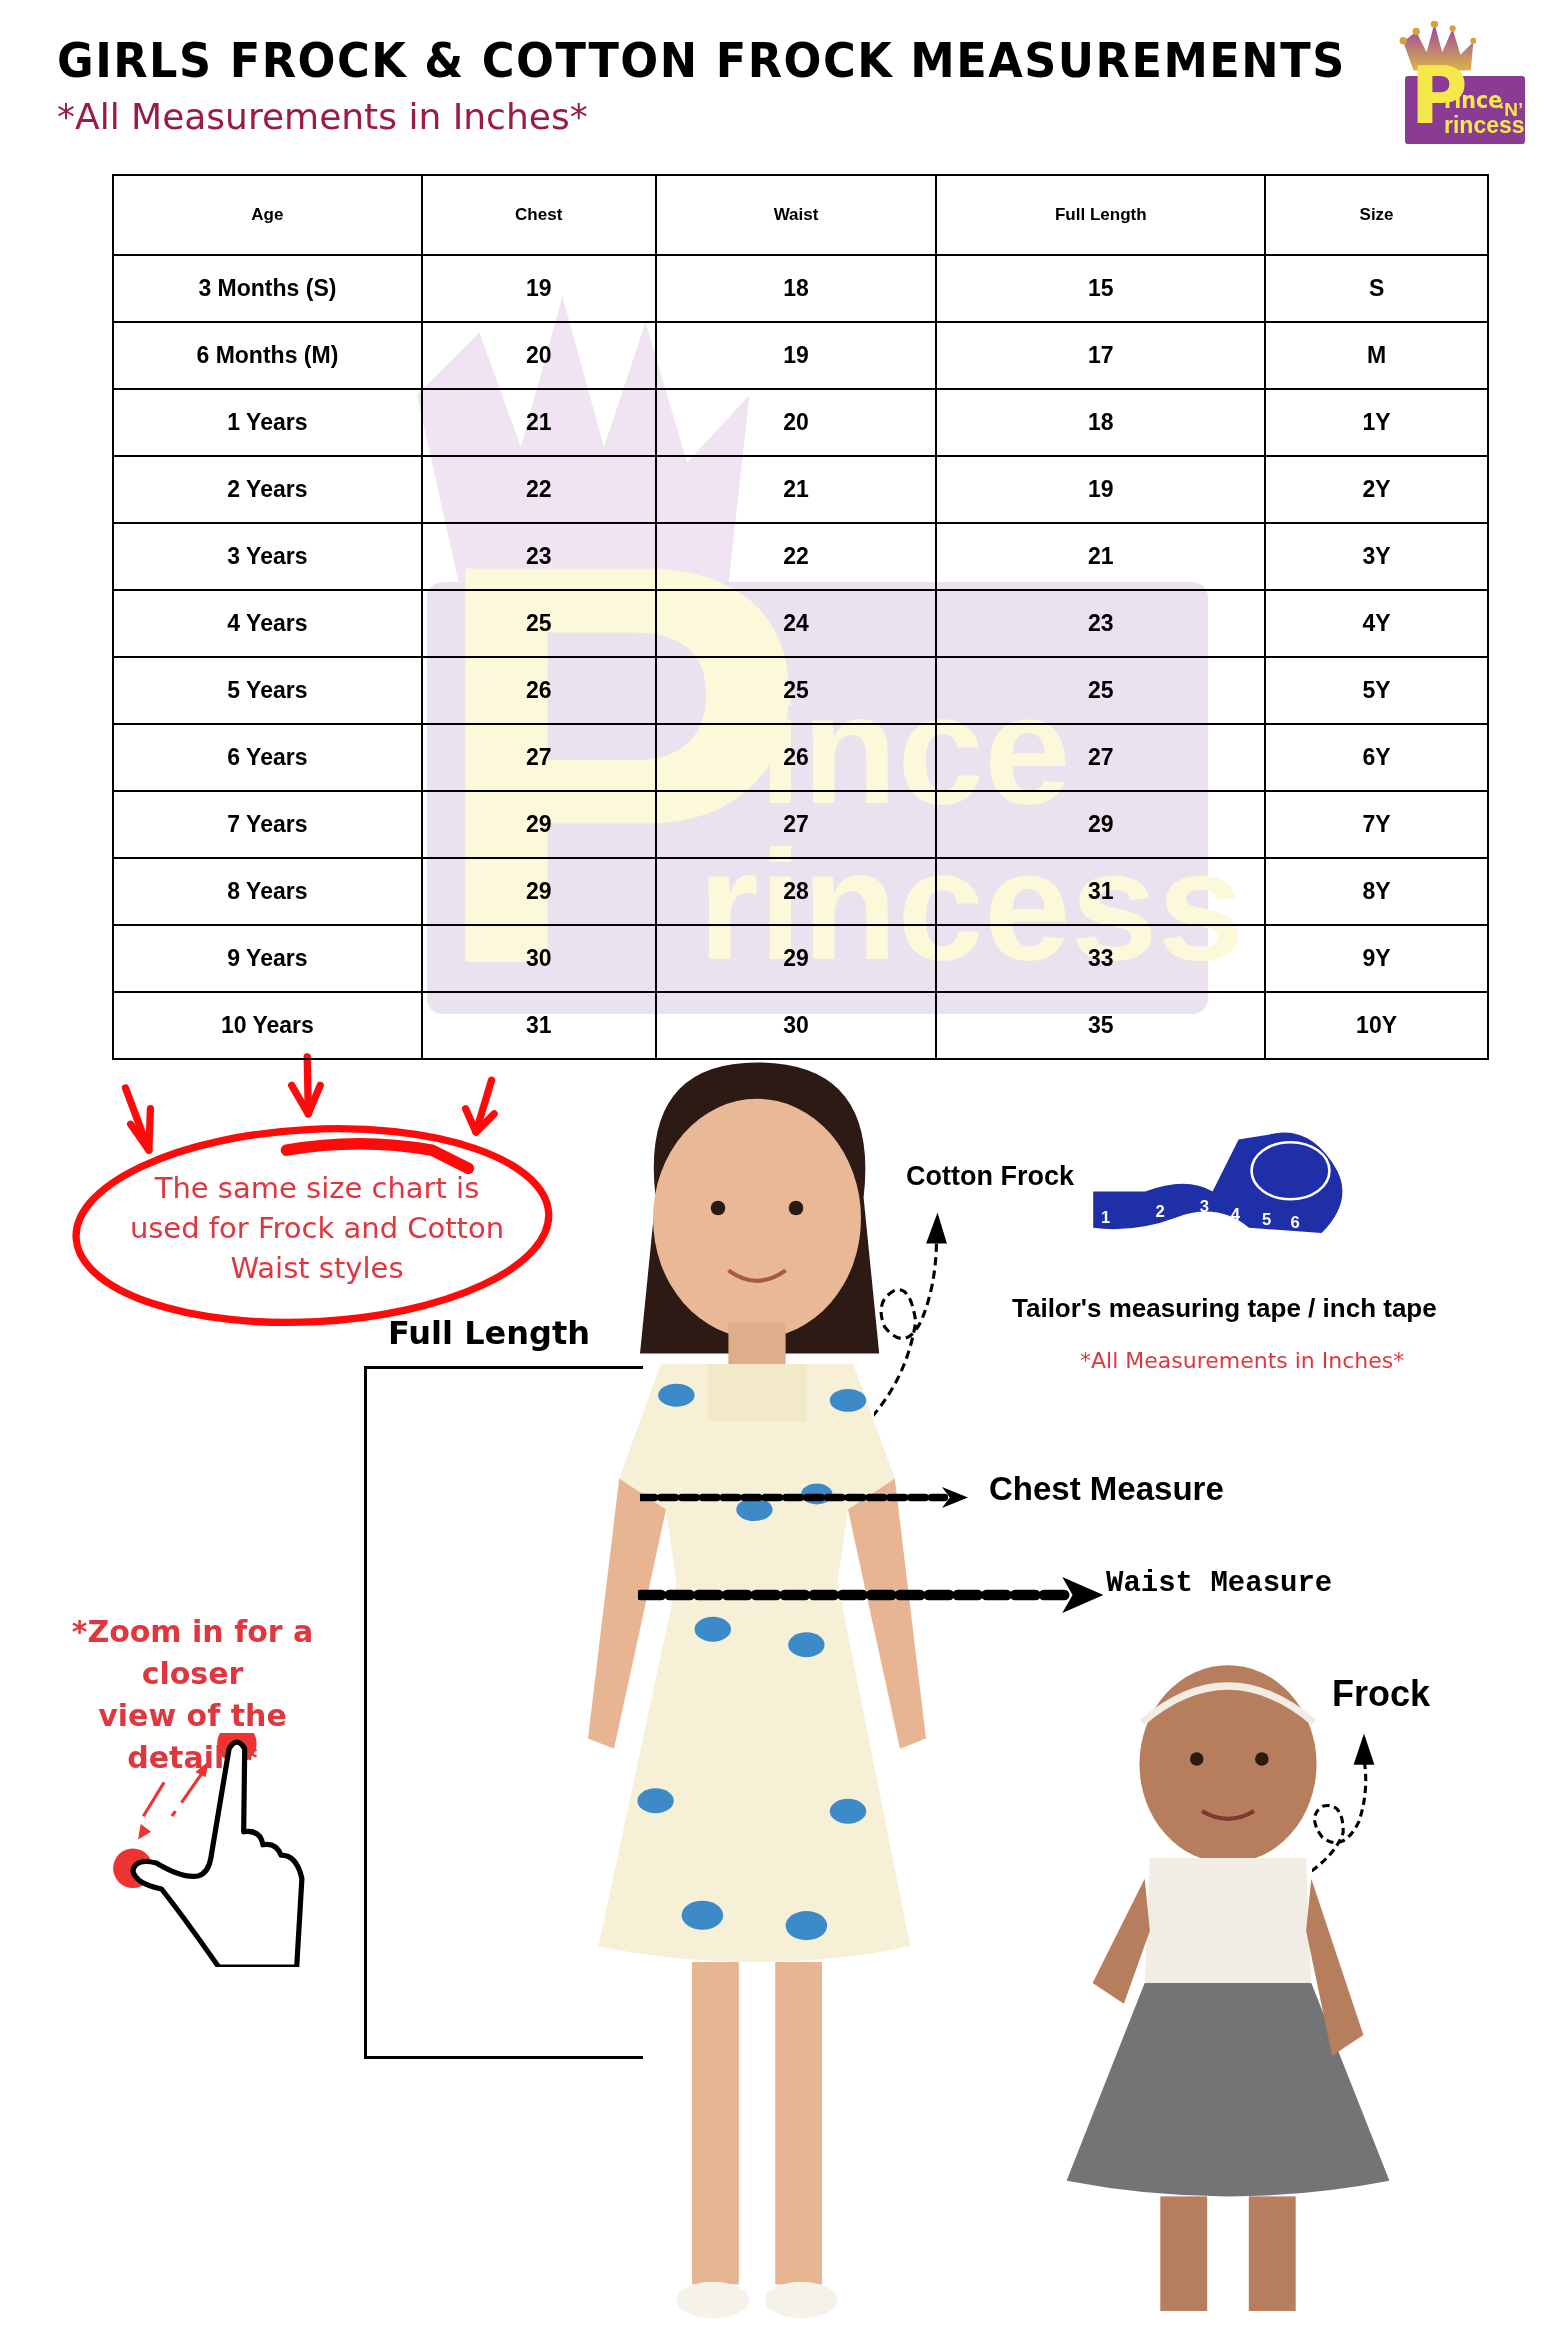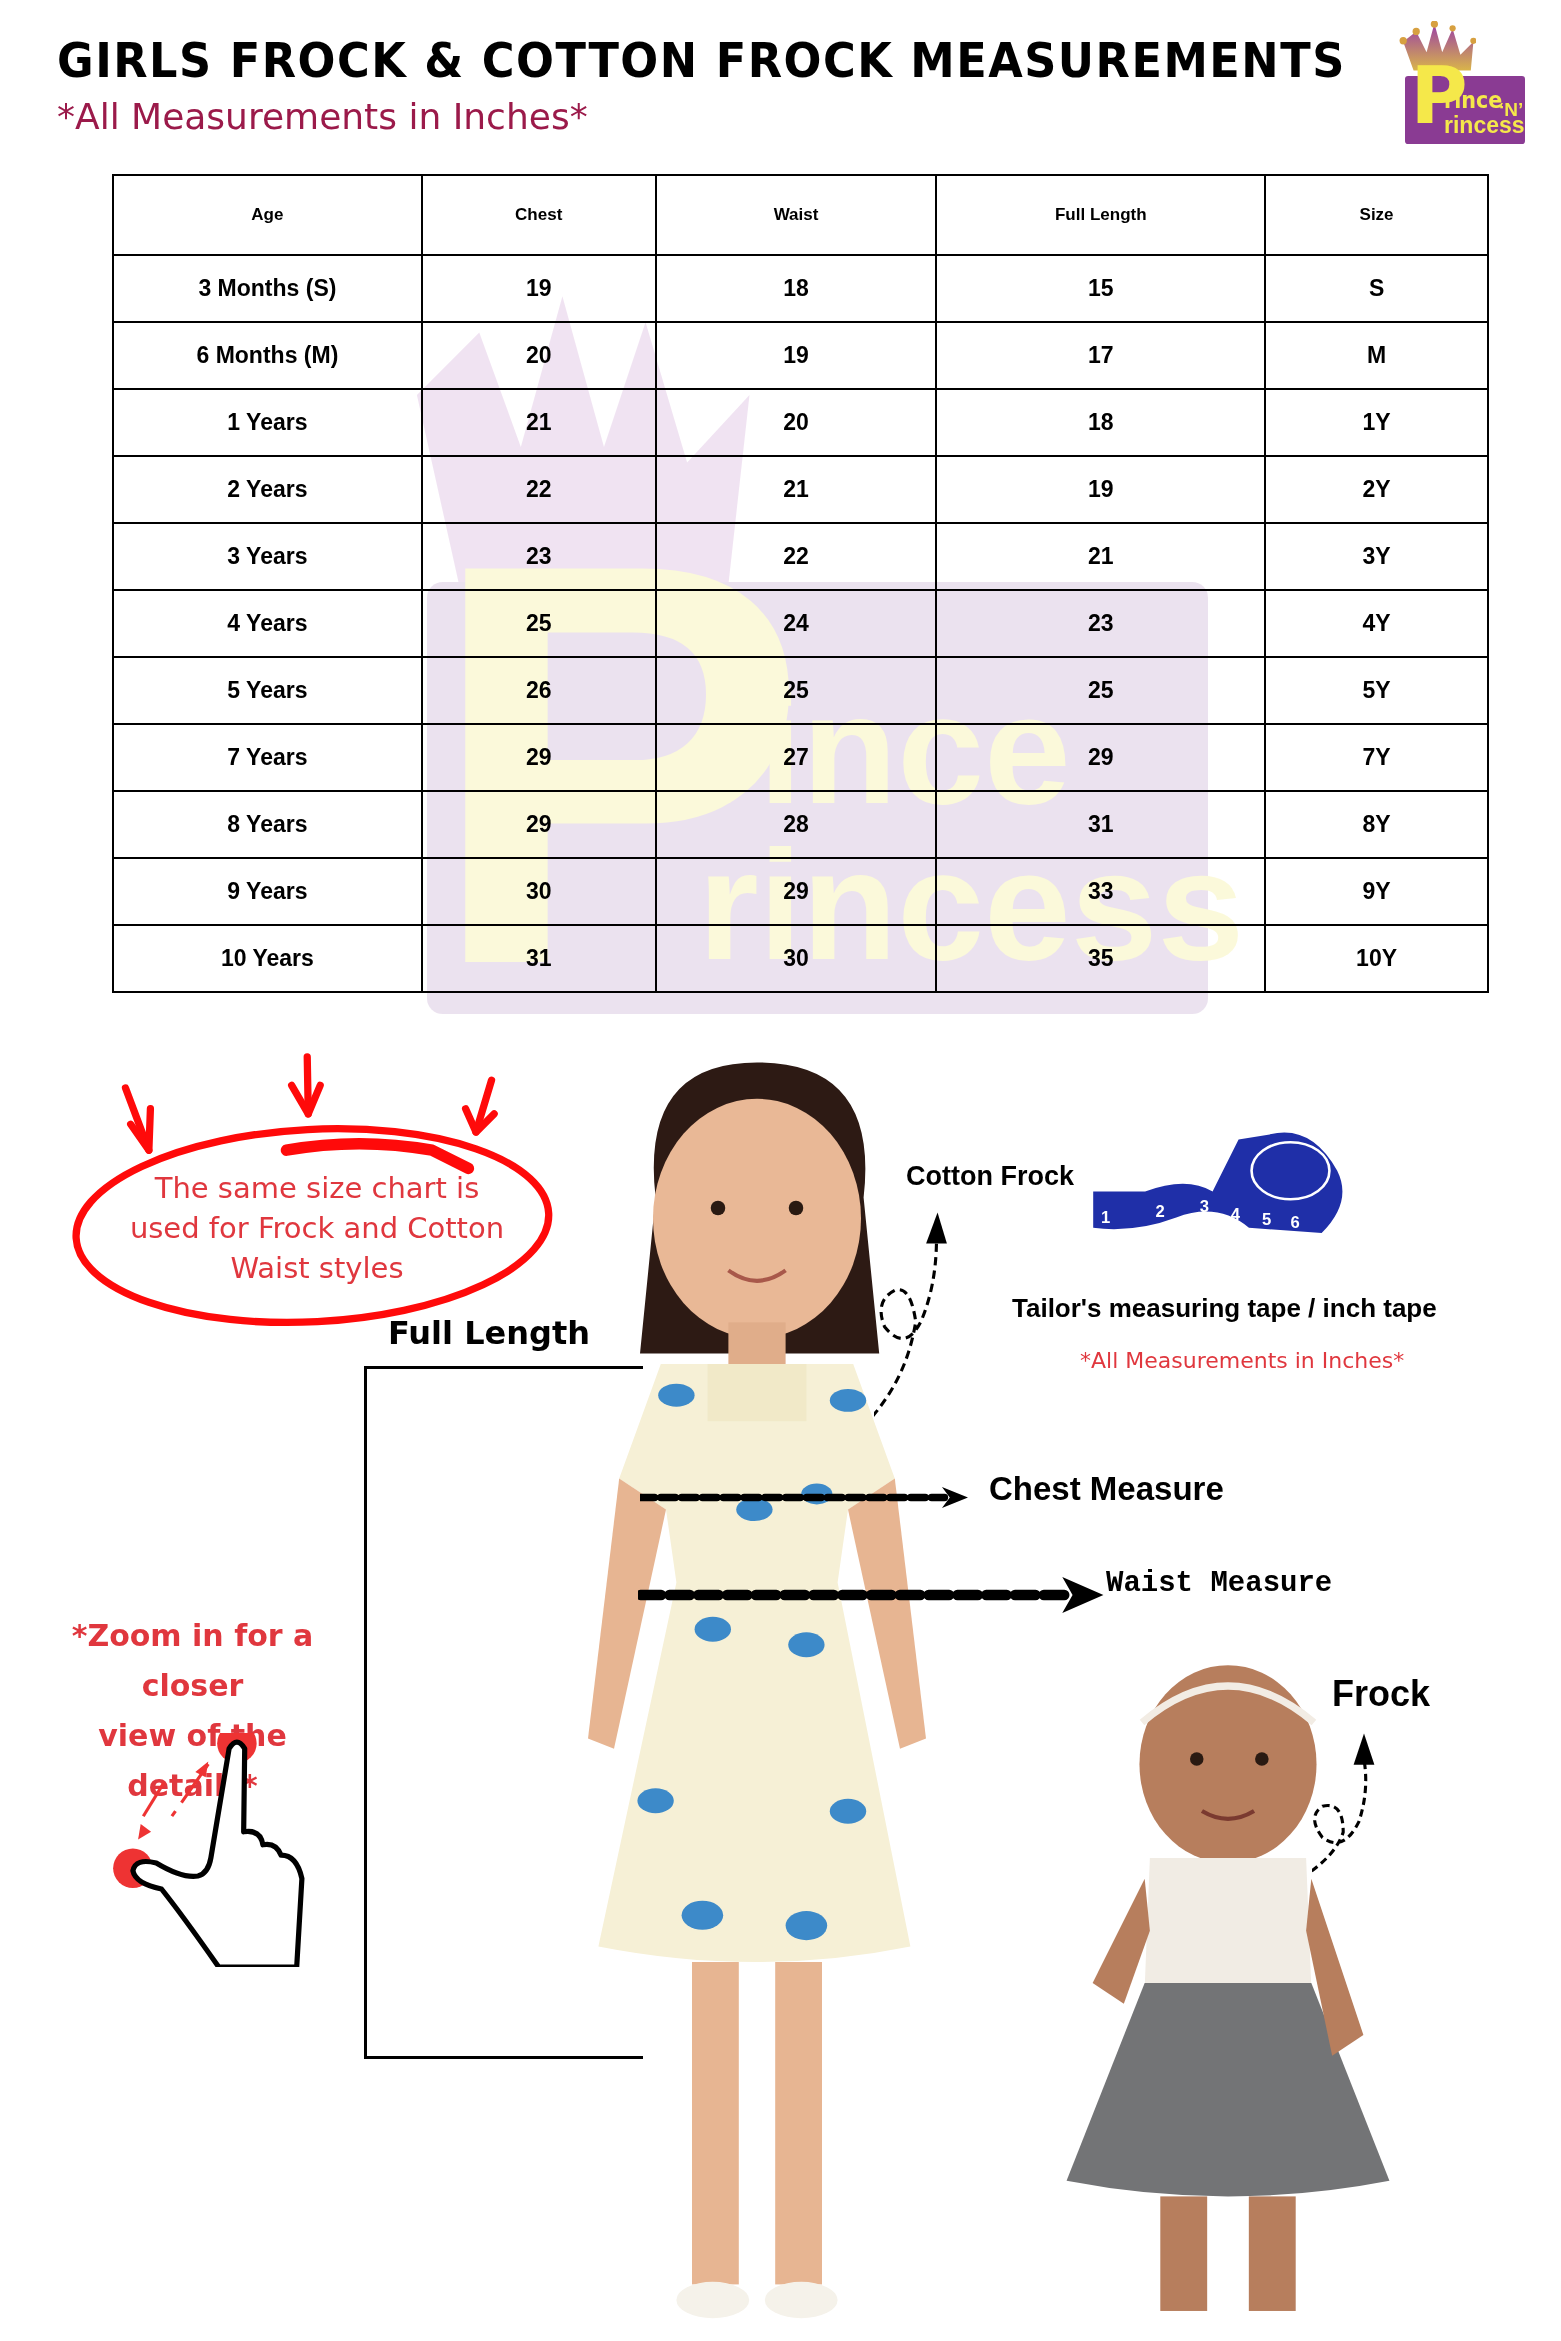--- a/index.html
+++ b/index.html
@@ -42,21 +42,21 @@
   .tape { left:1093px; top:1124px; width:260px; height:135px; }
   .tape-label { left:1012px; top:1293px; font-size:26px; font-weight:700; white-space:nowrap; }
   .inch-note { left:1080px; top:1348px; font-size:22px; color:#e0373e; font-family:"DejaVu Sans", sans-serif; white-space:nowrap; }
   .loop1 { left:874px; top:1202px; width:125px; height:239px; }
 
   .chest-line { left:640px; top:1487px; width:328px; height:21px; }
   .chest-label { left:989px; top:1470px; font-size:33px; font-weight:700; white-space:nowrap; }
   .waist-line { left:638px; top:1577px; width:468px; height:36px; }
   .waist-label { left:1106px; top:1567px; font-size:29px; font-weight:700; white-space:nowrap;font-family:Liberation Mono, monospace; }
 
-  .zoom-note { left:31px; top:1611px; width:323px; text-align:center; font-size:30px; line-height:50px; font-weight:700; color:#e0373e; font-family:"DejaVu Sans", sans-serif; }
+  .zoom-note { left:31px; top:1611px; width:323px; text-align:center; font-size:30px; line-height:42px; font-weight:700; color:#e0373e; font-family:"DejaVu Sans", sans-serif; }
   .hand { left:104px; top:1733px; width:219px; height:234px; }
 
   .frock-label { left:1332px; top:1673px; font-size:36px; font-weight:700; white-space:nowrap;text-align:center; }
   .loop2 { left:1312px; top:1728px; width:104px; height:167px; }
 </style>
 </head>
 <body>
 
 <div class="abs title">GIRLS FROCK &amp; COTTON FROCK MEASUREMENTS</div>
 <div class="abs subtitle">*All Measurements in Inches*</div>
@@ -152,20 +152,27 @@
         <td>24</td>
         <td>23</td>
         <td>4Y</td>
       </tr>
     <tr>
         <td>5 Years</td>
         <td>26</td>
         <td>25</td>
         <td>25</td>
         <td>5Y</td>
+      </tr>
+    <tr>
+        <td>6 Years</td>
+        <td>27</td>
+        <td>26</td>
+        <td>27</td>
+        <td>6Y</td>
       </tr>
     <tr>
         <td>7 Years</td>
         <td>29</td>
         <td>27</td>
         <td>29</td>
         <td>7Y</td>
       </tr>
     <tr>
         <td>8 Years</td>

